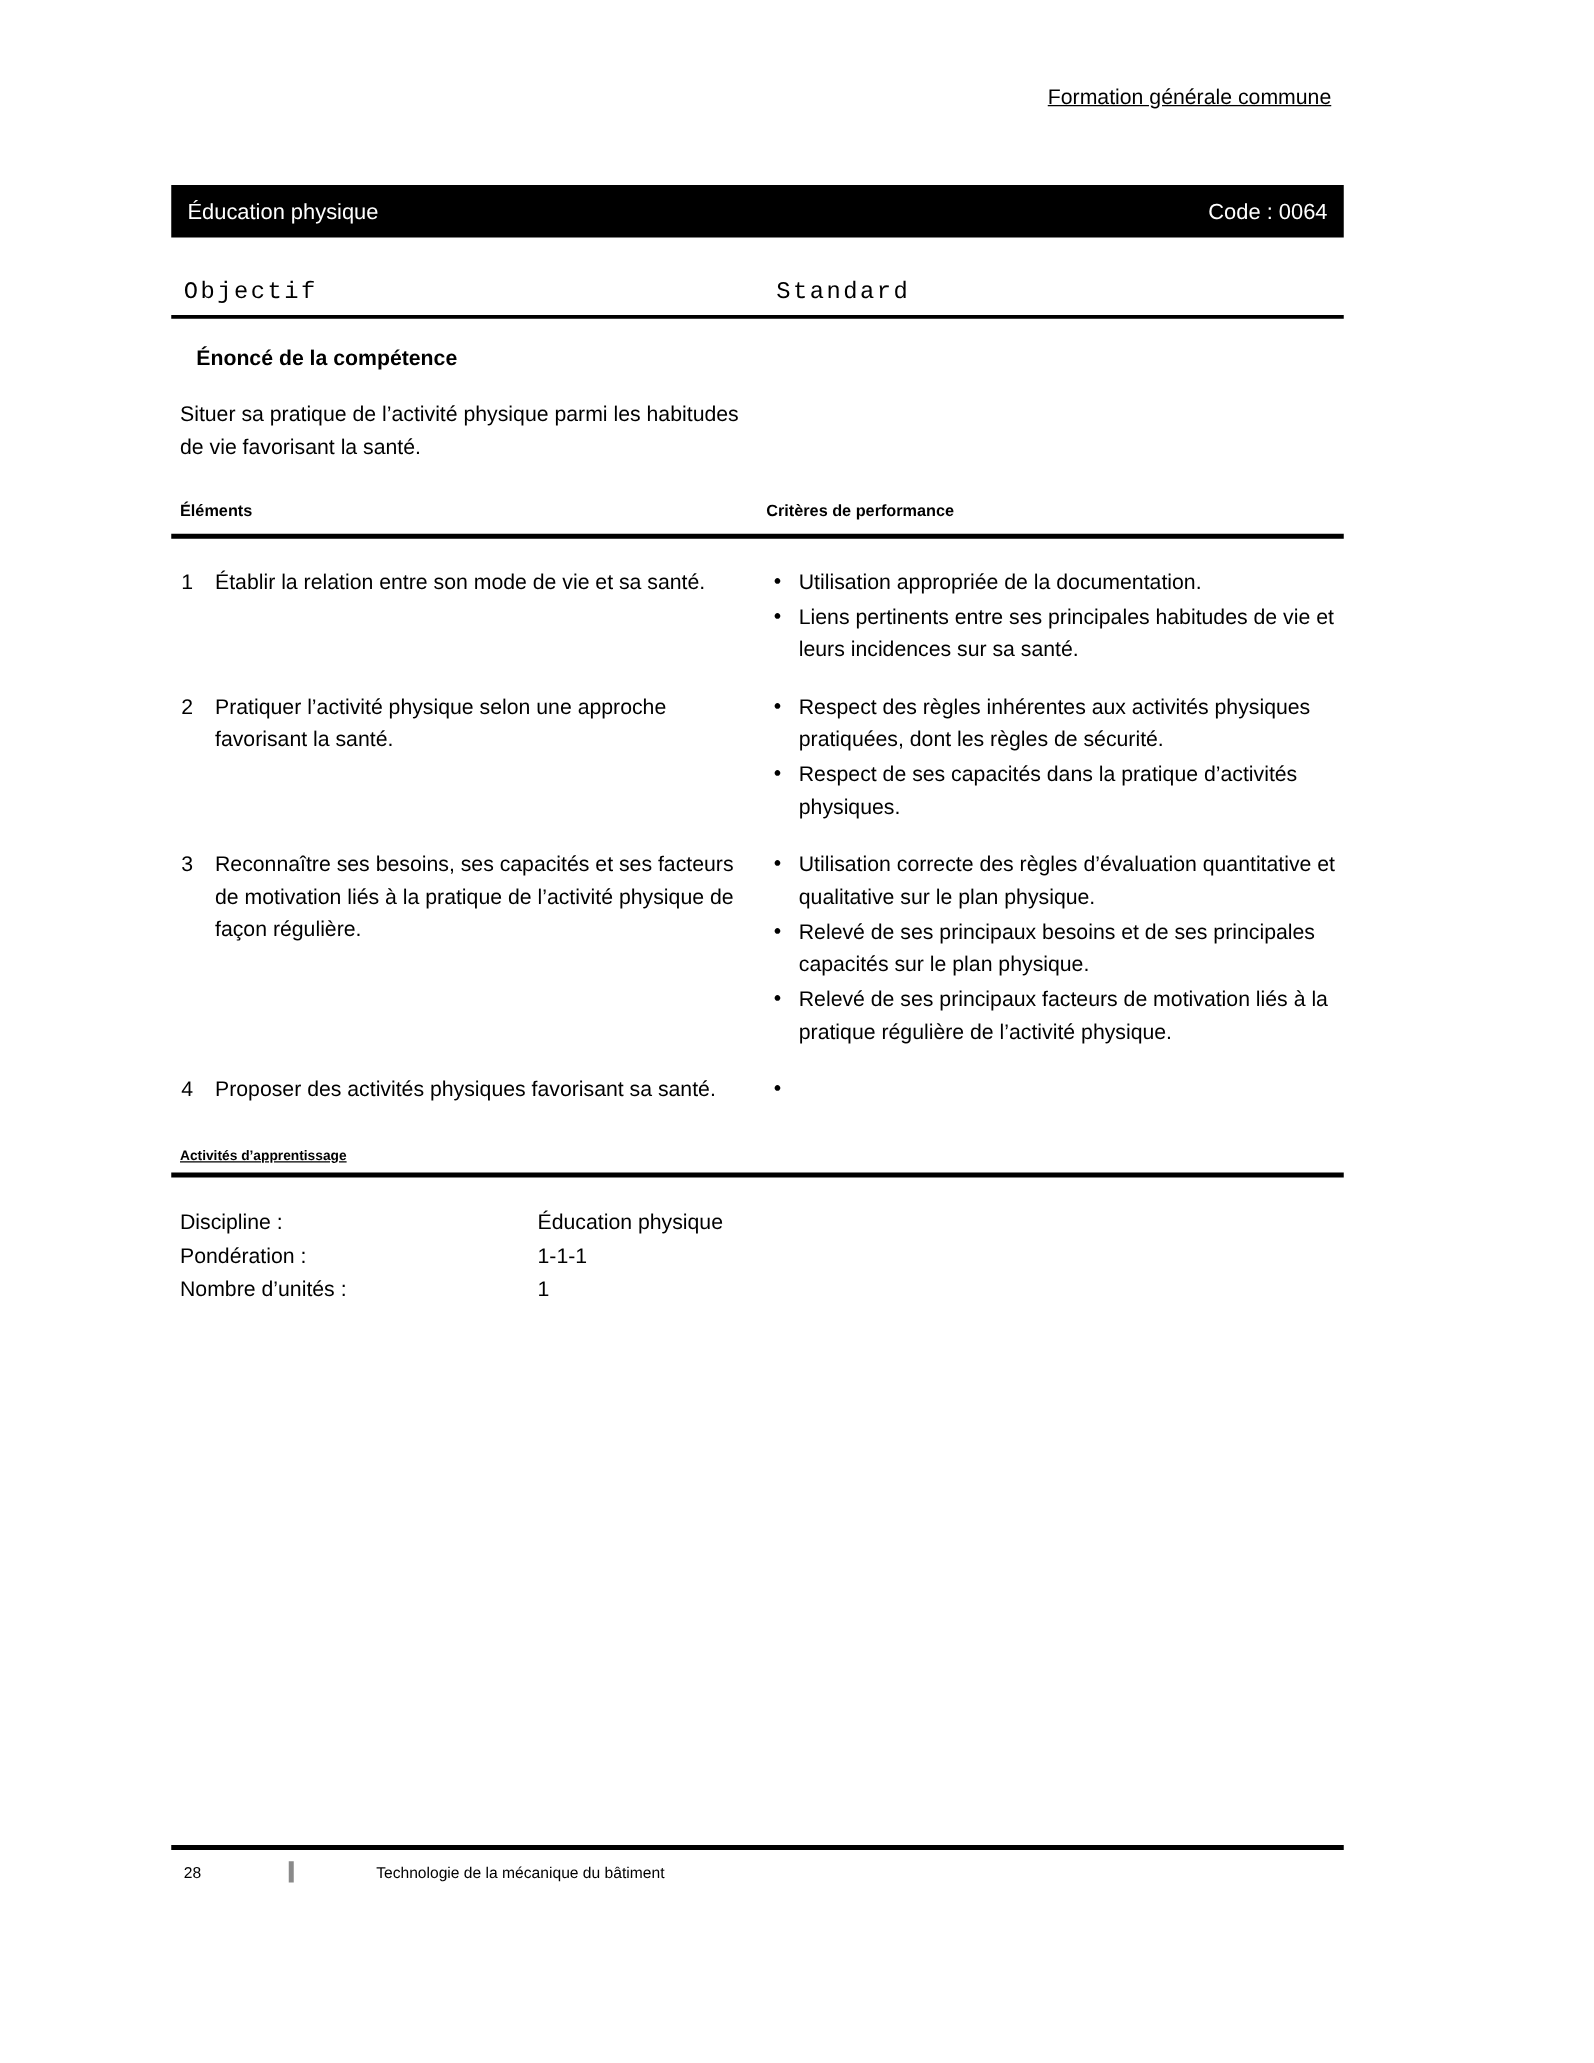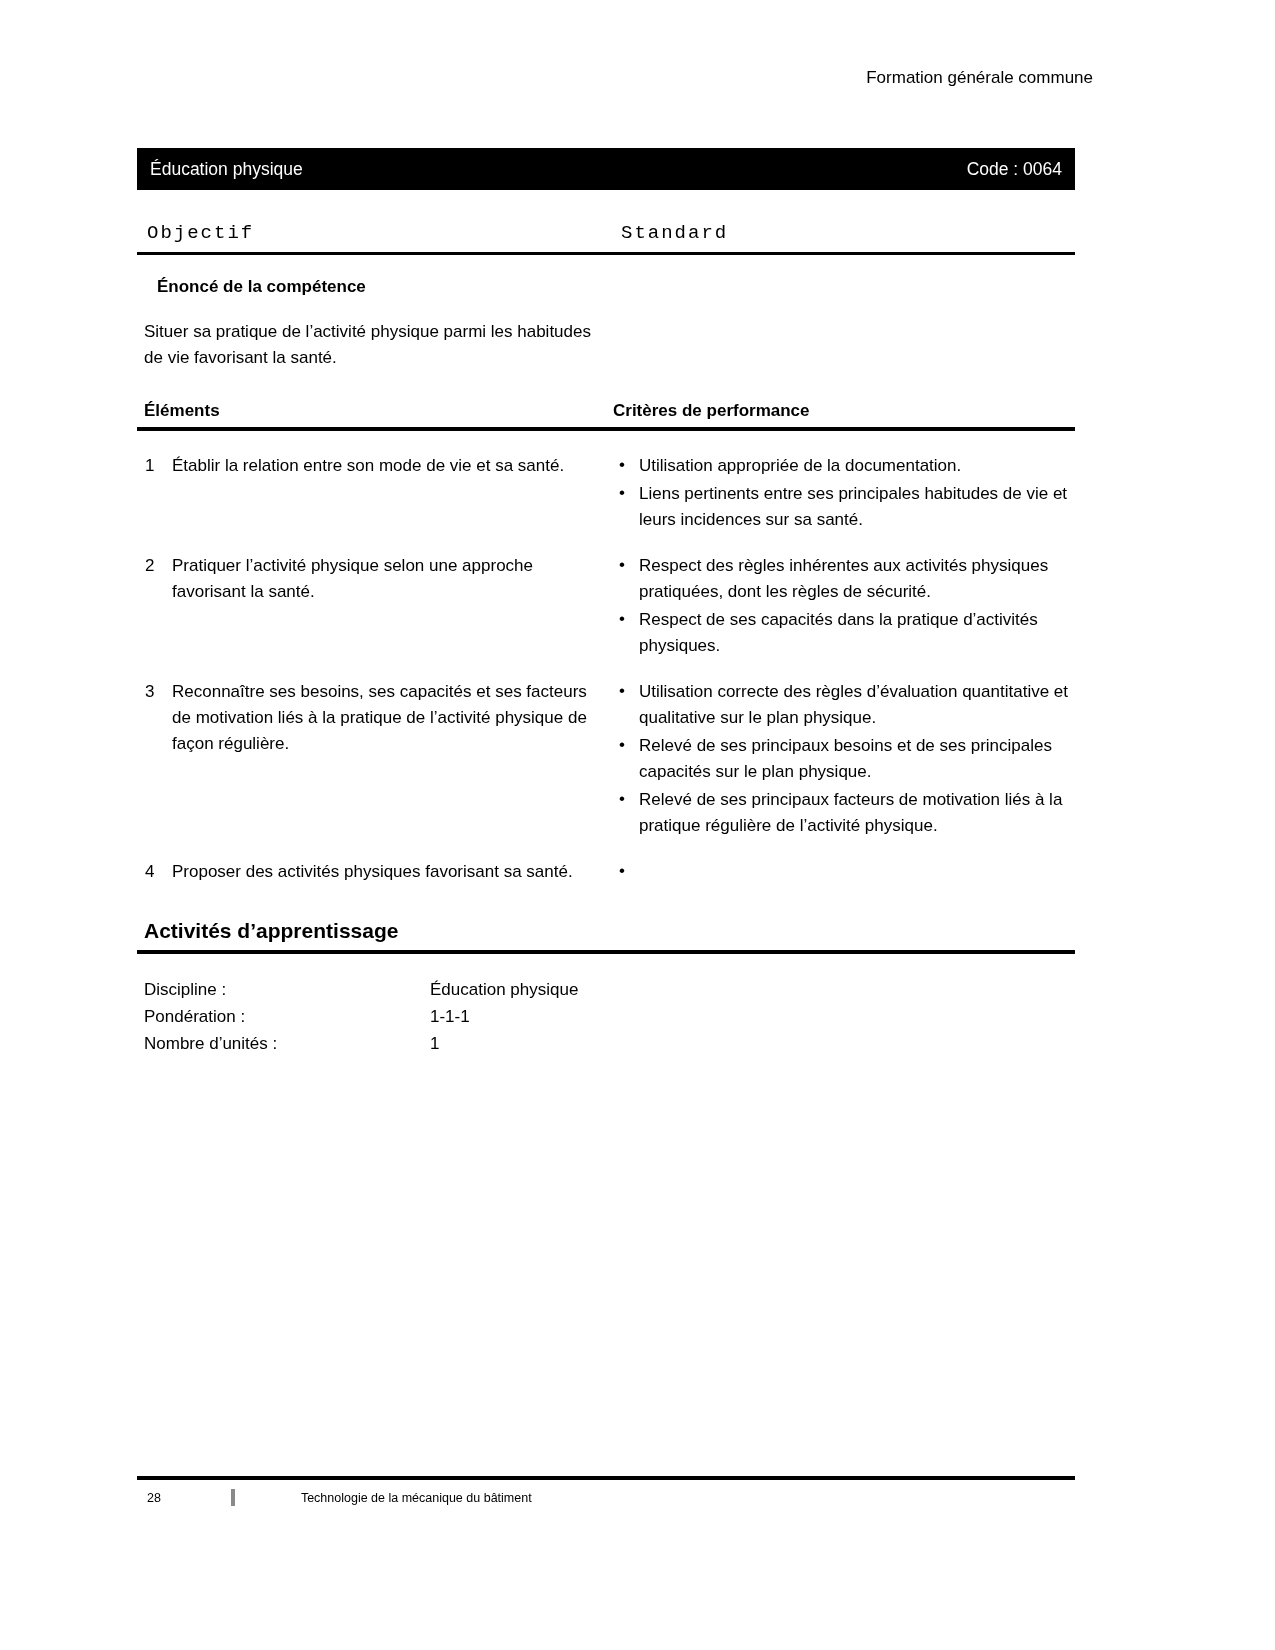--- a/index.html
+++ b/index.html
@@ -8,24 +8,25 @@
     width: 1275px;
     height: 1650px;
     background: #ffffff;
     color: #000000;
     font-family: "Liberation Sans", sans-serif;
     overflow: hidden;
   }
   .running-header {
     position: absolute;
     top: 68px;
-    left: 155px;
+    left: 127px;
     width: 938px;
     text-align: right;
     font-size: 17px;
+    text-decoration: underline;
   }
   .title-bar {
     position: absolute;
     top: 148px;
     left: 137px;
     width: 938px;
     height: 42px;
     background: #000000;
     color: #ffffff;
     display: flex;
@@ -61,21 +62,21 @@
     margin: 22px 0 0 7px;
     width: 450px;
     font-size: 17px;
     line-height: 26px;
   }
   .perf-header {
     position: relative;
     margin-top: 30px;
     height: 26px;
     font-weight: bold;
-    font-size: 17px;
+    font-size: 13px;
   }
   .perf-header .left  { position: absolute; left: 7px;   top: 0; }
   .perf-header .right { position: absolute; left: 476px; top: 0; }
   .rows { margin-top: 22px; }
   .row {
     display: grid;
     grid-template-columns: 35px 441px auto;
     margin-bottom: 18px;
     font-size: 17px;
     line-height: 26px;
@@ -84,22 +85,23 @@
   .row .elem { width: 420px; }
   .crit-item { position: relative; padding-left: 26px; margin-bottom: 2px; width: 436px; }
   .crit-item .bullet { position: absolute; left: 6px; top: -1px; }
   .activities-header {
     margin: 34px 0 0 0;
   }
   .activities-header .label {
     display: block;
     margin-left: 7px;
     font-weight: bold;
-    font-size: 21px;
+    font-size: 11px;
     padding-bottom: 7px;
+    text-decoration: underline;
   }
   .fields {
     margin: 22px 0 0 7px;
     font-size: 17px;
     line-height: 27px;
   }
   .field-row { display: grid; grid-template-columns: 286px auto; }
   .footer-rule {
     position: absolute;
     top: 1476px;

